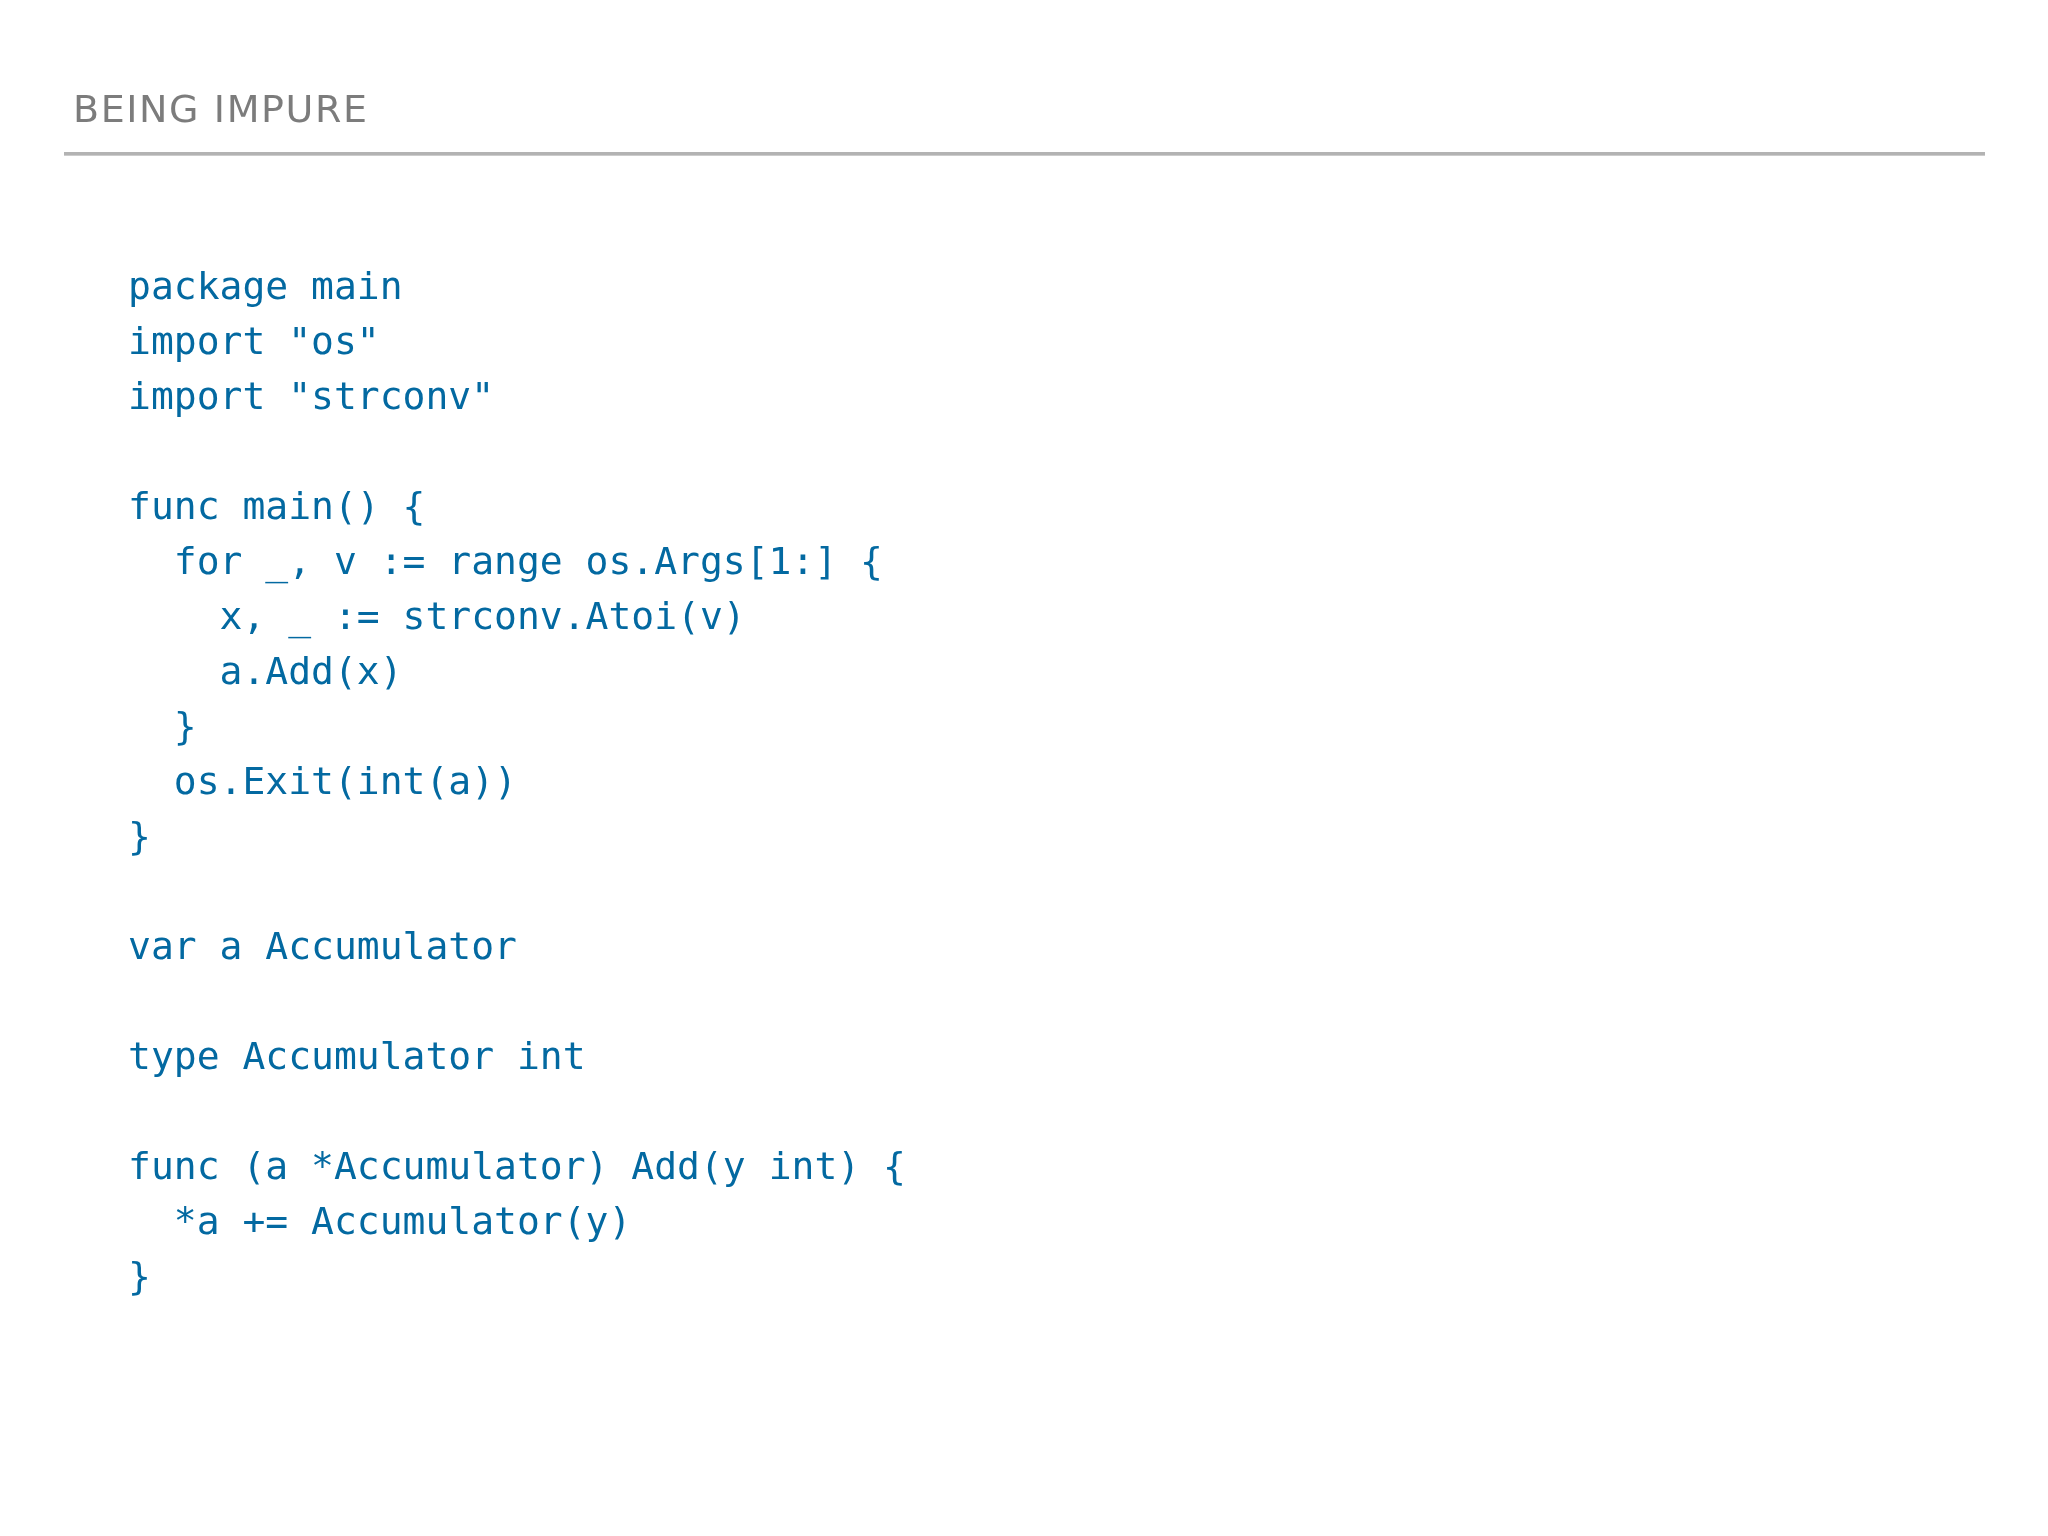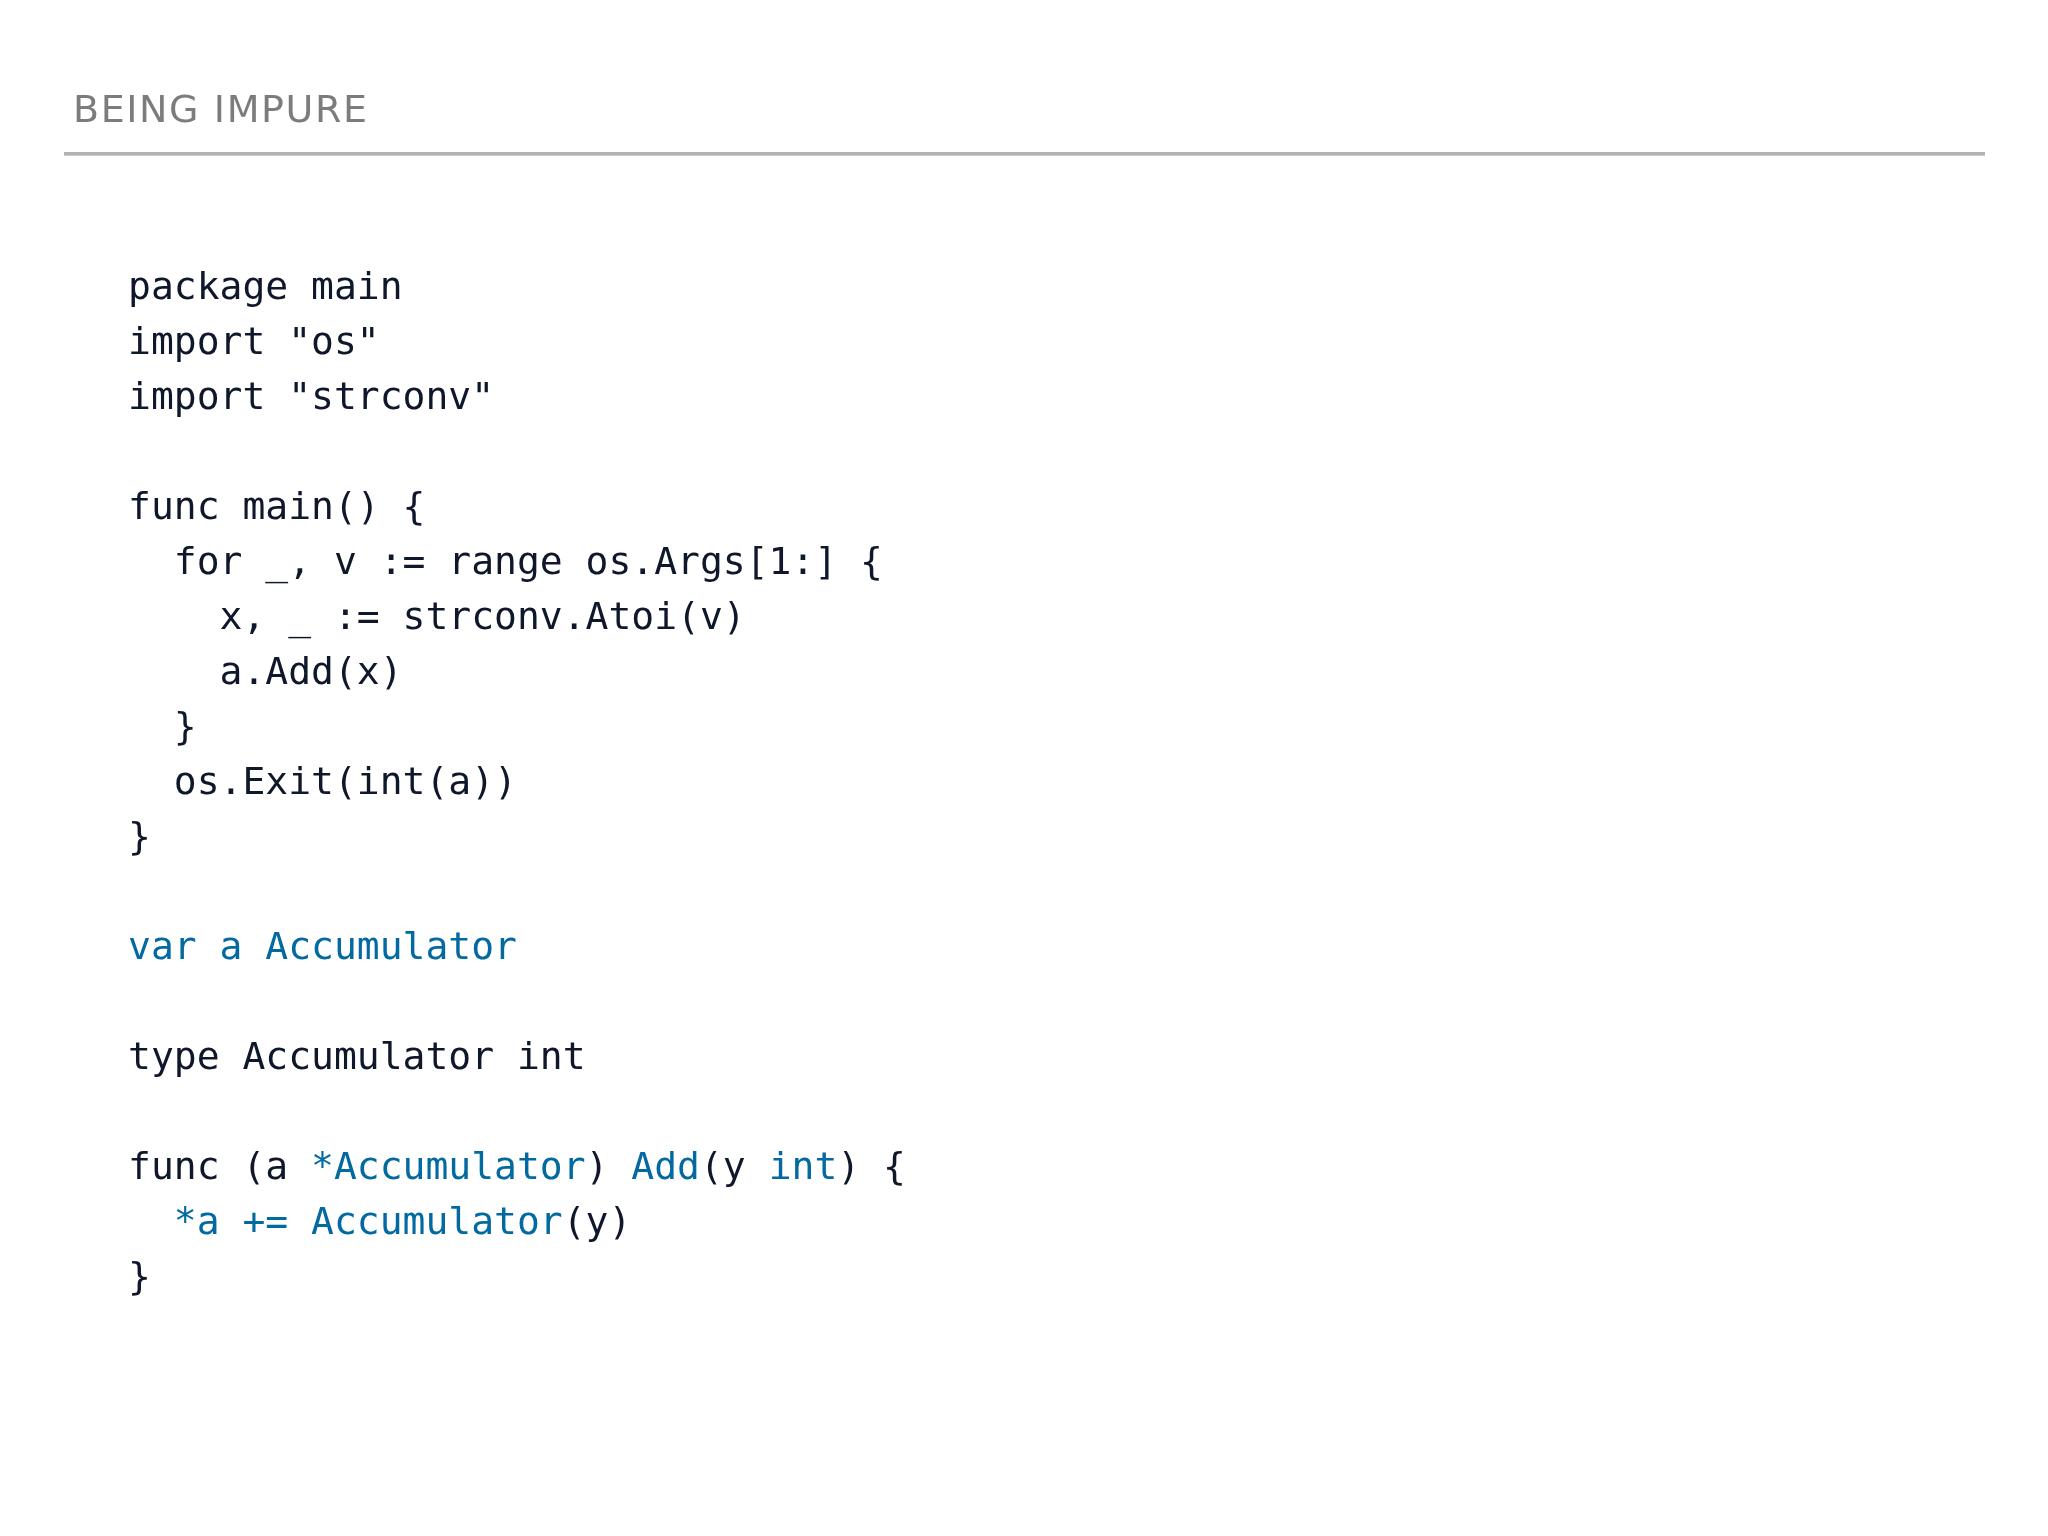--- a/index.html
+++ b/index.html
@@ -66,21 +66,21 @@
 
   .code-line {
     white-space: pre;
     min-height: 55px;
   }
 
   .code-line.blank {
     height: 55px;
   }
 
-  .tok-dim   { color: #0f172a; }
+  .tok-dim   { color: #0369a1; }
   .tok-em    { color: #0369a1; }
 </style>
 </head>
 <body>
 
 <div class="slide">
 
   <div class="slide-header">
     <div class="slide-title">BEING IMPURE</div>
     <div class="title-rule"></div>

